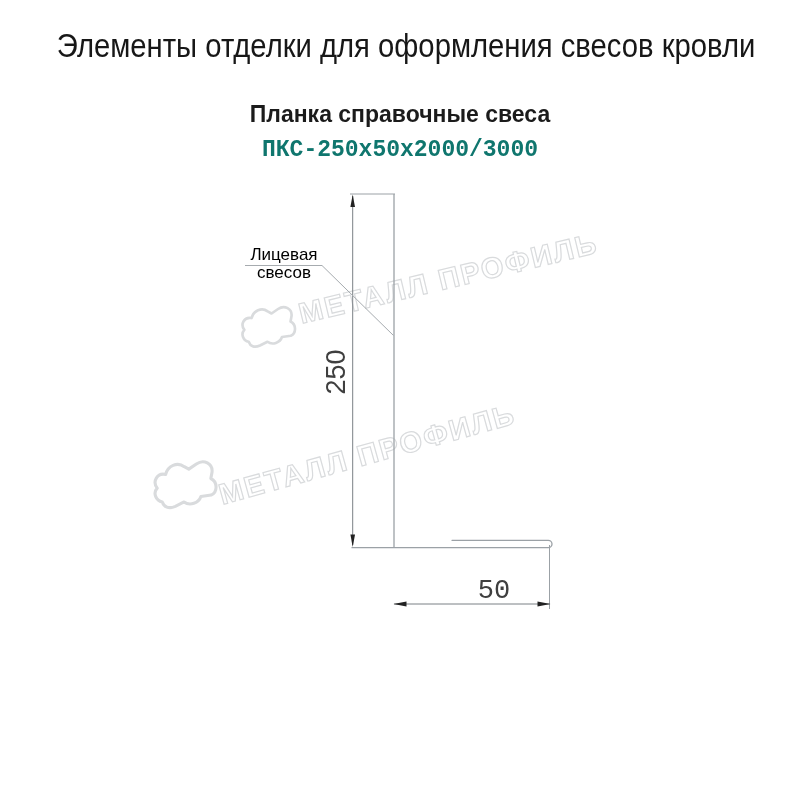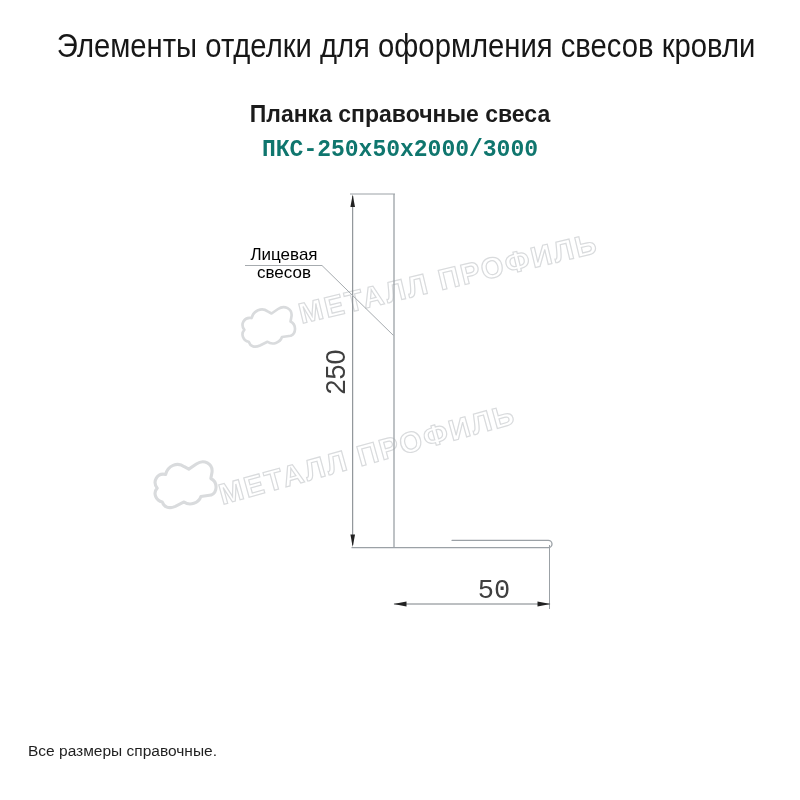--- a/index.html
+++ b/index.html
@@ -89,14 +89,13 @@
 </svg>
 
 <div class="abs face-label">
   <div>Лицевая</div>
   <div>свесов</div>
 </div>
 <div class="abs dim-text dim-250">250</div>
 <div class="abs dim-text dim-50">50</div>
 
 <div class="abs footer">
-  <div>Все размеры справочные.</div>
 </div>
 
 </body></html>

